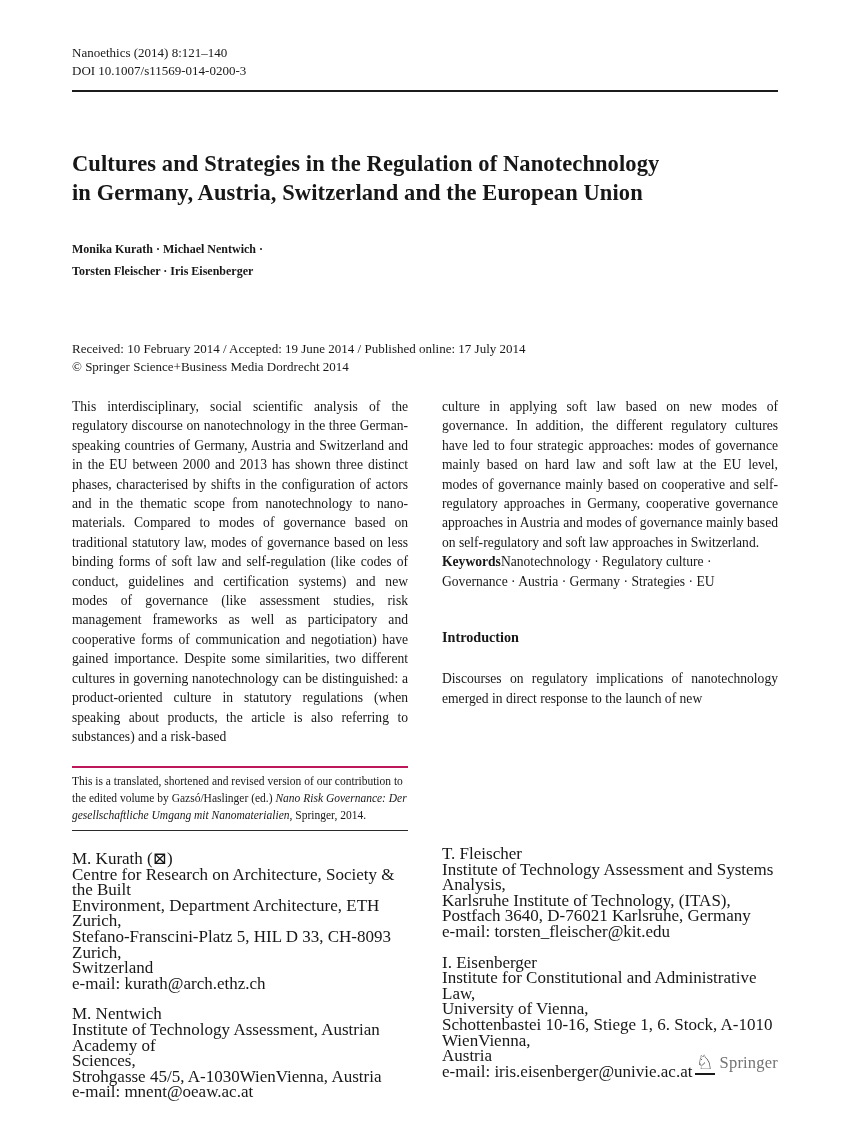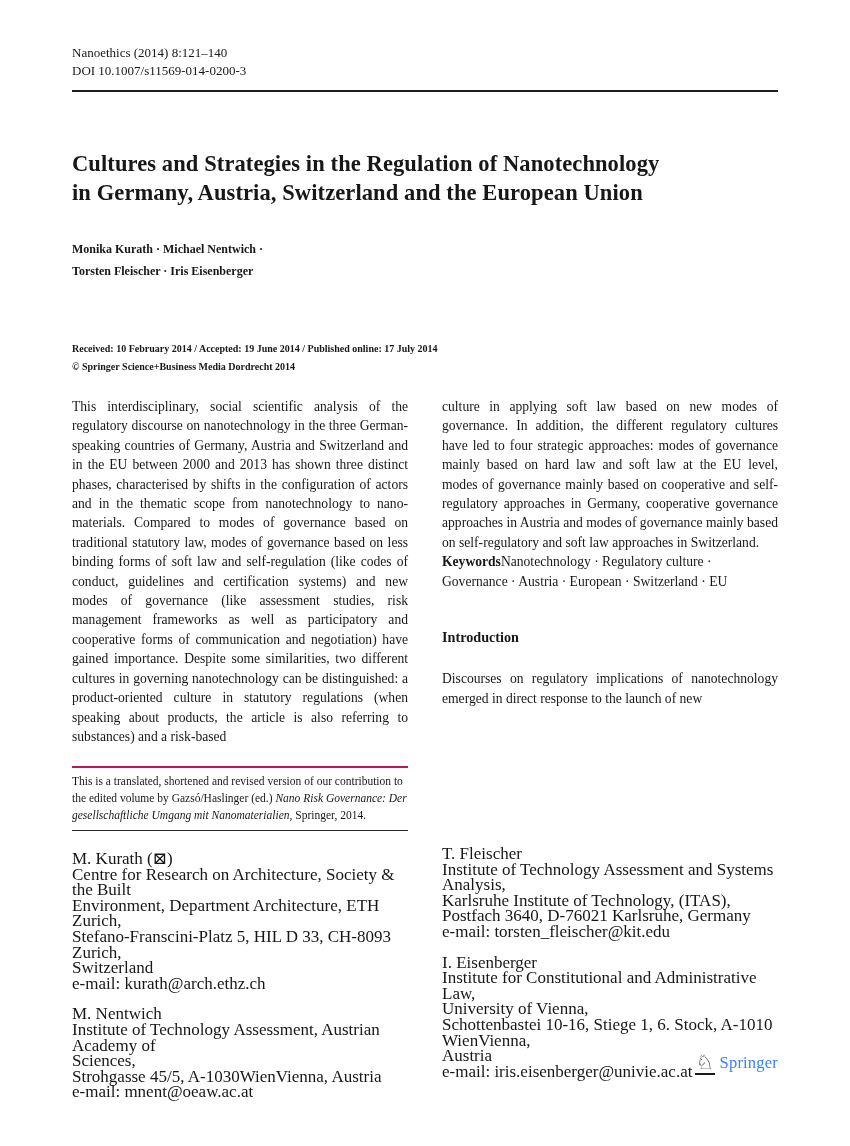--- a/index.html
+++ b/index.html
@@ -31,21 +31,21 @@
     position:absolute;left:72px;top:149px;width:680px;
     font-size:22.5px;line-height:29px;font-weight:bold;
     letter-spacing:0.1px;
   }
   .authors{
     position:absolute;left:72px;top:239px;width:500px;
     font-size:12px;line-height:21.5px;font-weight:bold;
   }
   .received{
     position:absolute;left:72px;top:340px;width:560px;
-    font-size:10px;line-height:17.5px;font-weight:bold;
+    font-size:13px;line-height:17.5px;
   }
   .col{
     position:absolute;top:397px;width:336px;
     font-size:13.6px;line-height:19.4px;text-align:justify;
   }
   .col p{margin:0;}
   .col-left{left:72px;}
   .col-right{left:442px;}
   .keywords{margin-top:21px;text-align:left;}
   .kw-label{font-weight:bold;}
@@ -70,21 +70,21 @@
   .springer{
     position:absolute;right:72px;top:1051px;
     display:flex;align-items:center;gap:5px;
   }
   .knight{
     font-family:"DejaVu Sans","DejaVu Serif",sans-serif;
     font-size:20px;line-height:22px;
     border-bottom:2px solid #1a1a1a;padding:0 1px;
   }
   .springer-word{
-    font-size:16.5px;color:#3b82f6;letter-spacing:0.2px;
+    font-size:16.5px;color:#737373;letter-spacing:0.2px;
   }
 </style>
 </head>
 <body>
 
 <div class="page">
 
   <div class="journal-meta">
     <div>Nanoethics (2014) 8:121–140</div>
     <div>DOI 10.1007/s11569-014-0200-3</div>
@@ -105,21 +105,21 @@
   </div>
 
   <div class="col col-left">
     <p>This interdisciplinary, social scientific analysis of the regulatory discourse on nanotechnology in the three German-speaking countries of Germany, Austria and Switzerland and in the EU between 2000 and 2013 has shown three distinct phases, characterised by shifts in the configuration of actors and in the thematic scope from nanotechnology to nano-materials. Compared to modes of governance based on traditional statutory law, modes of governance based on less binding forms of soft law and self-regulation (like codes of conduct, guidelines and certification systems) and new modes of governance (like assessment studies, risk management frameworks as well as participatory and cooperative forms of communication and negotiation) have gained importance. Despite some similarities, two different cultures in governing nanotech­nology can be distinguished: a product-oriented culture in statutory regulations (when speaking about products, the article is also referring to substances) and a risk-based</p>
   </div>
 
   <div class="col col-right">
     <p>culture in applying soft law based on new modes of governance. In addition, the different regulatory cultures have led to four strategic approaches: modes of governance mainly based on hard law and soft law at the EU level, modes of governance mainly based on cooperative and self-regulatory approaches in Germany, cooperative governance approaches in Austria and modes of governance mainly based on self-regulatory and soft law approaches in Switzerland.</p>
 
     <p class="keywords">
-      <span class="kw-label">Keywords</span><span>Nanotechnology · Regulatory culture · Governance · Austria · European · Switzerland · EU</span>
+      <span class="kw-label">Keywords</span><span>Nanotechnology · Regulatory culture · Governance · Austria · Germany · Strategies · EU</span>
     </p>
 
     <h2 class="sect-heading">Introduction</h2>
 
     <p class="intro-par">Discourses on regulatory implications of nanotechnology emerged in direct response to the launch of new</p>
   </div>
 
   <div class="footnote">
     <span>This is a translated, shortened and revised version of our contribution to the edited volume by Gazsó/Haslinger (ed.) </span><span class="it">Nano Risk Governance: Der gesellschaftliche Umgang mit Nanomaterialien</span><span>, Springer, 2014.</span>
   </div>

